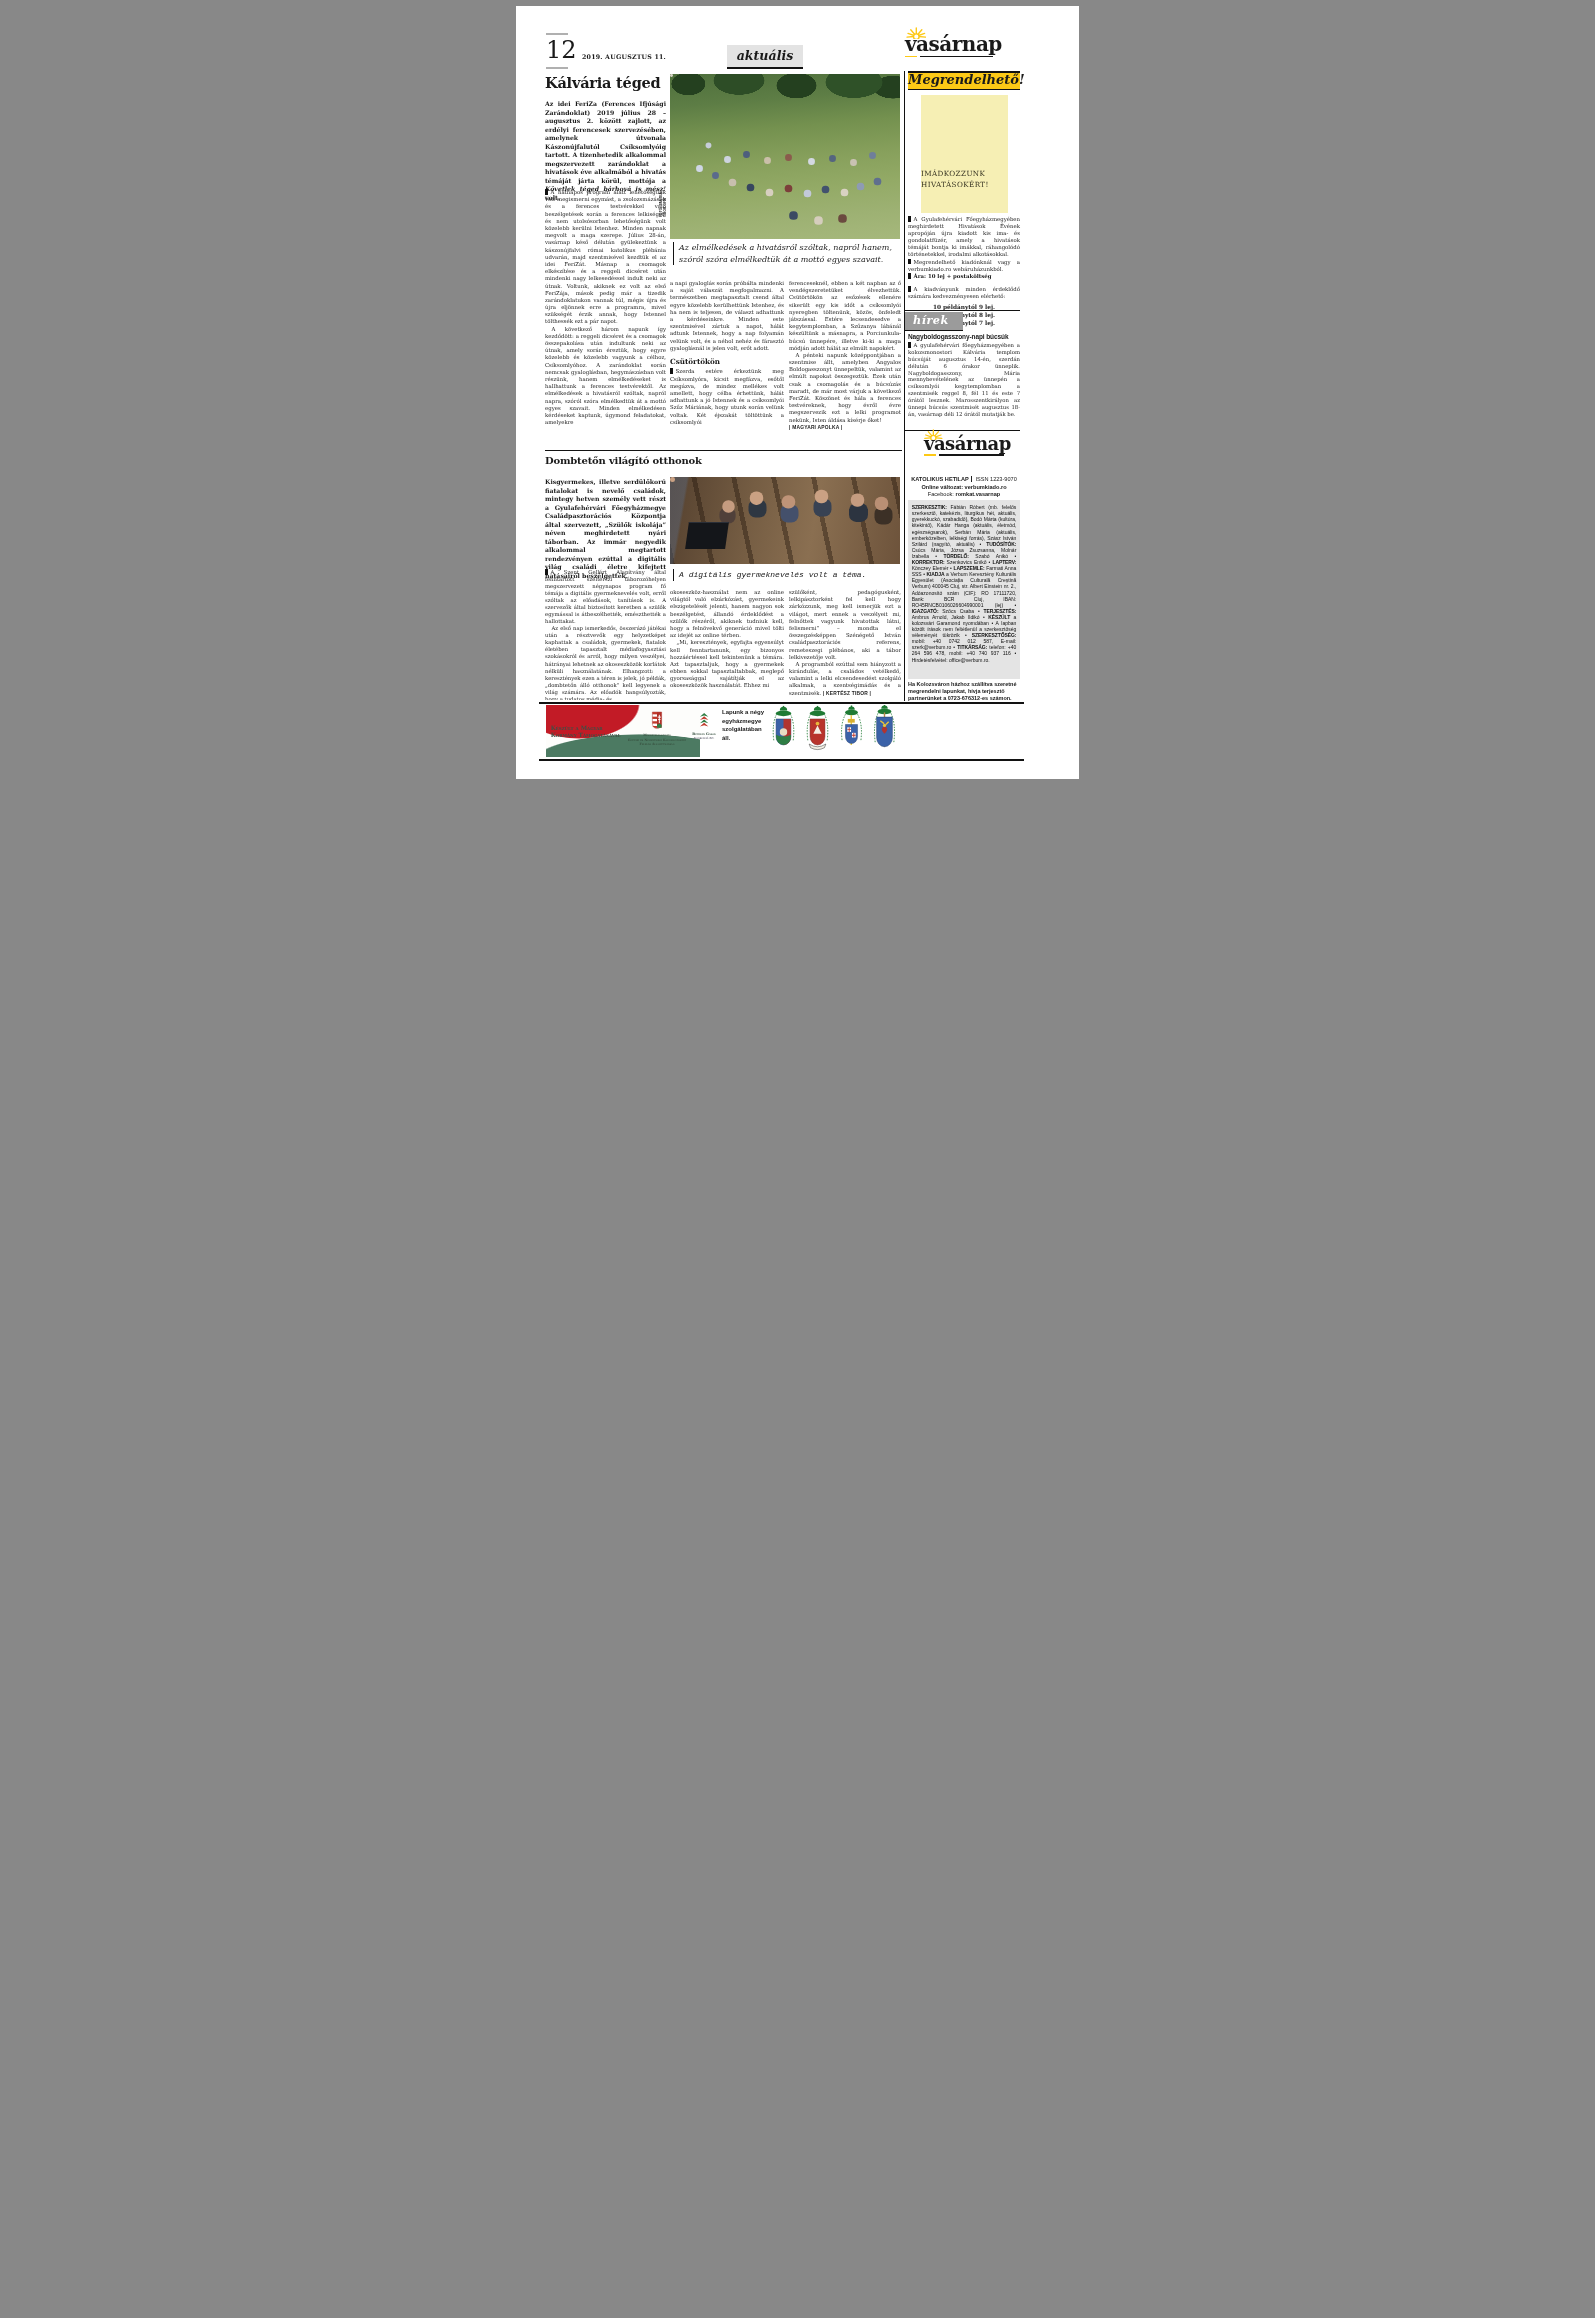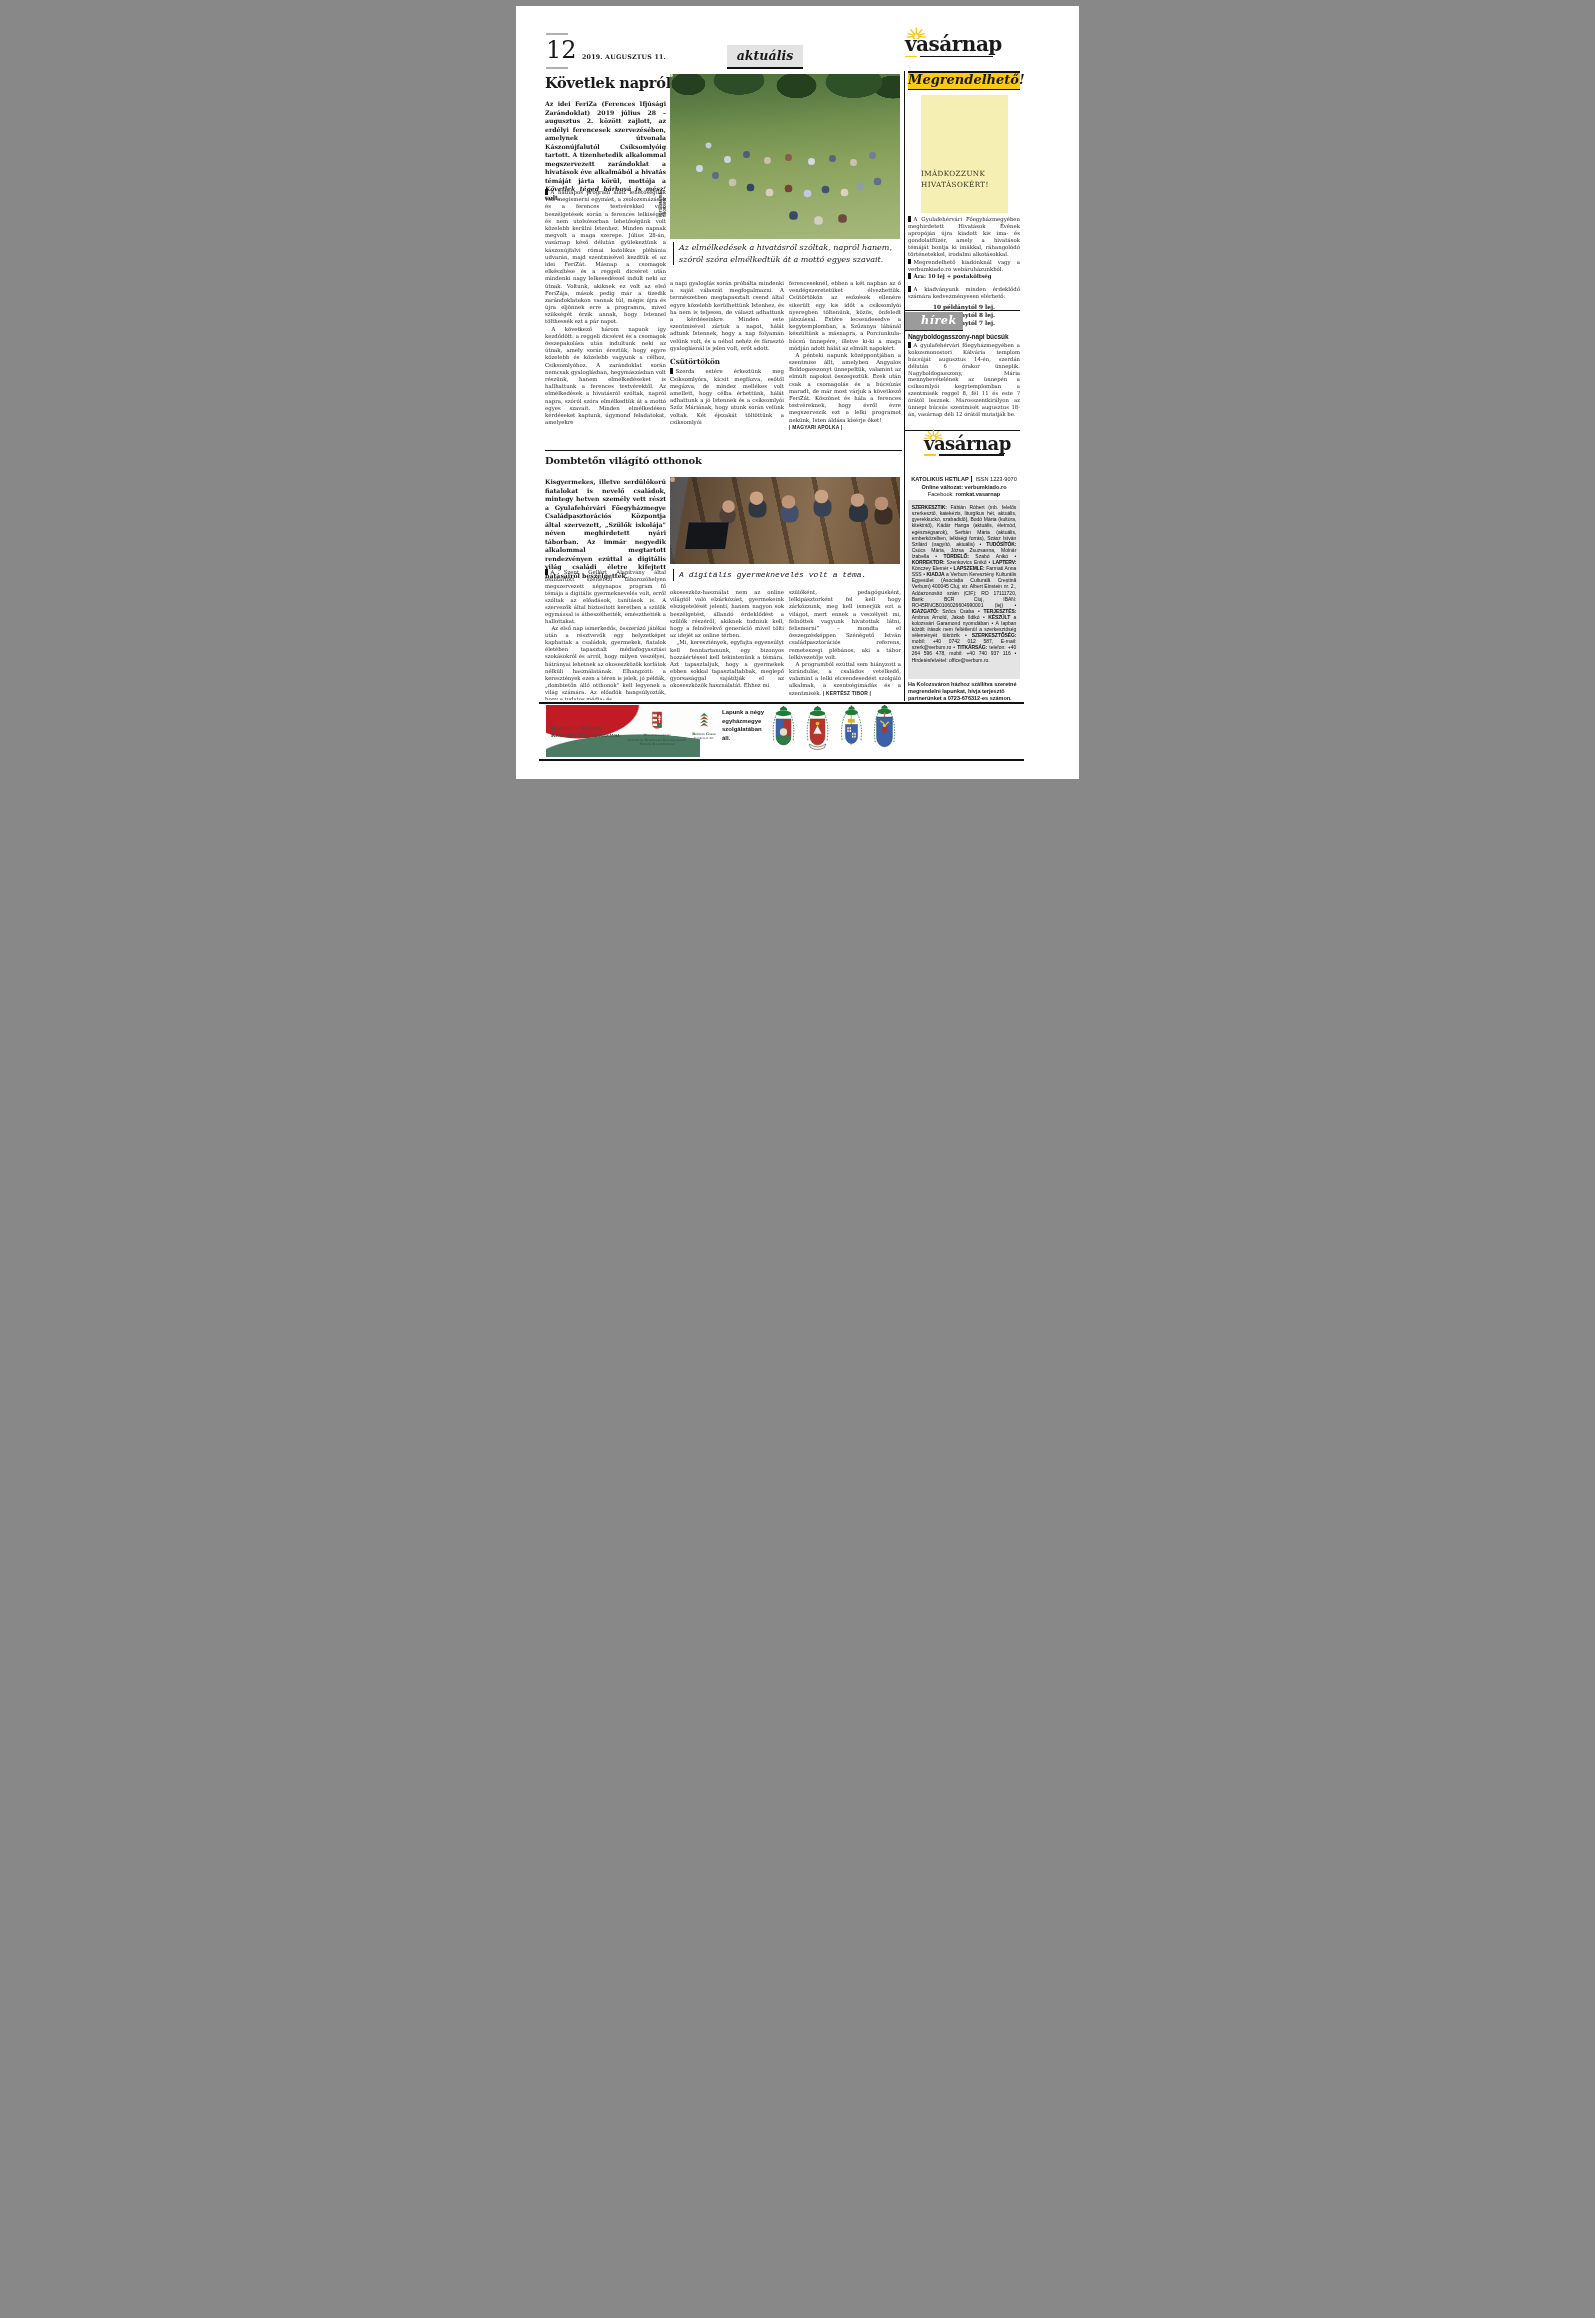--- a/index.html
+++ b/index.html
@@ -87,21 +87,21 @@
     border-top:2.3px solid #121212; border-bottom:1.9px solid #121212; text-align:center; }
   #order-banner span { font-style:italic; font-weight:700; font-size:13px; line-height:14px; }
   #booklet { position:absolute; left:405px; top:89px; width:87px; height:118px; background:#f6efb4; }
   #booklet .bt { position:absolute; left:0; width:100%; top:63%; font-size:7.2px; letter-spacing:0.4px; color:#33301f; line-height:1.5; }
   #sb-bullets { position:absolute; left:392px; top:210px; width:112px; font-size:5.4px; line-height:1.3; text-align:justify; }
   #sb-bullets .b { margin-bottom:0.5px; }
   #sb-bullets .bold { font-weight:700; }
   #sb-discounts { margin-top:4.2px; text-align:center; font-weight:700; font-size:5.8px; line-height:1.32; }
   #sb-rule1 { position:absolute; left:389px; top:304px; width:115px; height:0.9px; background:#121212; }
   #hirek-box { position:absolute; left:389px; top:306px; width:58px; height:18.7px; background:#9b9b9b; border-bottom:1.4px solid #121212; }
-  #hirek-box span { font-style:italic; font-weight:700; font-size:11.2px; color:#fff; line-height:17px; padding-left:16px; letter-spacing:0.5px; }
+  #hirek-box span { font-style:italic; font-weight:700; font-size:11.2px; color:#fff; line-height:17px; padding-left:8px; letter-spacing:0.5px; }
   #news-title { position:absolute; left:392px; top:327px; width:112px; font-family:"Liberation Sans",sans-serif; font-weight:700; font-size:6.5px; letter-spacing:-0.1px; }
   #news-body { position:absolute; left:392px; top:336px; width:112px; font-size:5.3px; line-height:1.3; text-align:justify; height:87px; overflow:hidden; }
   #sb-rule2 { position:absolute; left:389px; top:424px; width:115px; height:0.9px; background:#121212; }
   #logo-side { position:absolute; left:408px; top:429px; width:80px; }
   #logo-side .word { font-size:18px; line-height:1.05; }
   .masthead-line { position:absolute; left:392px; width:112px; text-align:center; font-family:"Liberation Sans",sans-serif; font-size:5.6px; }
   #mast1 { top:470px; font-weight:700; }
   #mast1 .issn { font-weight:400; border-left:0.7px solid #222; padding-left:3.3px; margin-left:2.3px; }
   #mast2 { top:478px; font-weight:700; }
   #mast3 { top:485px; }
@@ -152,21 +152,21 @@
     <span class="word">vasárnap</span>
     <div class="rule">
         <div class="y"></div>
         <div class="g"></div>
         <div class="b"></div>
       </div>
   </div>
 
   <div id="v-sep"></div>
 
-  <h1 id="a1-title" class="headline">Követlek napról</h1>
+  <h1 id="a1-title" class="headline">Kálvária téged</h1>
   <div id="a1-intro" class="intro"><span>Az idei FeriZa (Ferences Ifjúsági Zarándoklat) 2019 július 28 – augusztus 2. között zajlott, az erdélyi ferencesek szervezésében, amelynek útvonala Kászonújfalutól Csíksomlyóig tartott. A tizenhetedik alkalommal megszervezett zarándoklat a hivatások éve alkalmából a hivatás témáját járta körül, mottója a </span><i>Követlek téged bárhová is mész!</i><span> volt.</span></div>
 
   <div id="a1-col0" class="bodycol">
     <p><span class="sq"></span><span>A hatnapos program alatt lehetőségünk volt megismerni egymást, a zsolozsmázások és a ferences testvérekkel való beszélgetések során a ferences lelkiséget, és nem utolsósorban lehetőségünk volt közelebb kerülni Istenhez. Minden napnak megvolt a maga szerepe. Július 28-án, vasárnap késő délután gyülekeztünk a kászonújfalvi római katolikus plébánia udvarán, majd szentmisével kezdtük el az idei FeriZát. Másnap a csomagok elkészítése és a reggeli dicséret után mindenki nagy lelkesedéssel indult neki az útnak. Voltunk, akiknek ez volt az első FeriZája, mások pedig már a tizedik zarándoklatukon vannak túl, mégis újra és újra eljönnek erre a programra, mivel szükségét érzik annak, hogy Istennel tölthessék ezt a pár napot.</span></p>
     <p class="ind"><span>A következő három napunk így kezdődött: a reggeli dicséret és a csomagok összepakolása után indultunk neki az útnak, amely során éreztük, hogy egyre közelebb és közelebb vagyunk a célhoz, Csíksomlyóhoz. A zarándoklat során nemcsak gyaloglásban, hegymászásban volt részünk, hanem elmélkedéseket is hallhattunk a ferences testvérektől. Az elmélkedések a hivatásról szóltak, napról napra, szóról szóra elmélkedtük át a mottó egyes szavait. Minden elmélkedésen kérdéseket kaptunk, úgymond feladatokat, amelyekre</span></p>
   </div>
 
   <div id="photo1">
     <div class="scene1"></div>
     <div class="crowd"></div>

